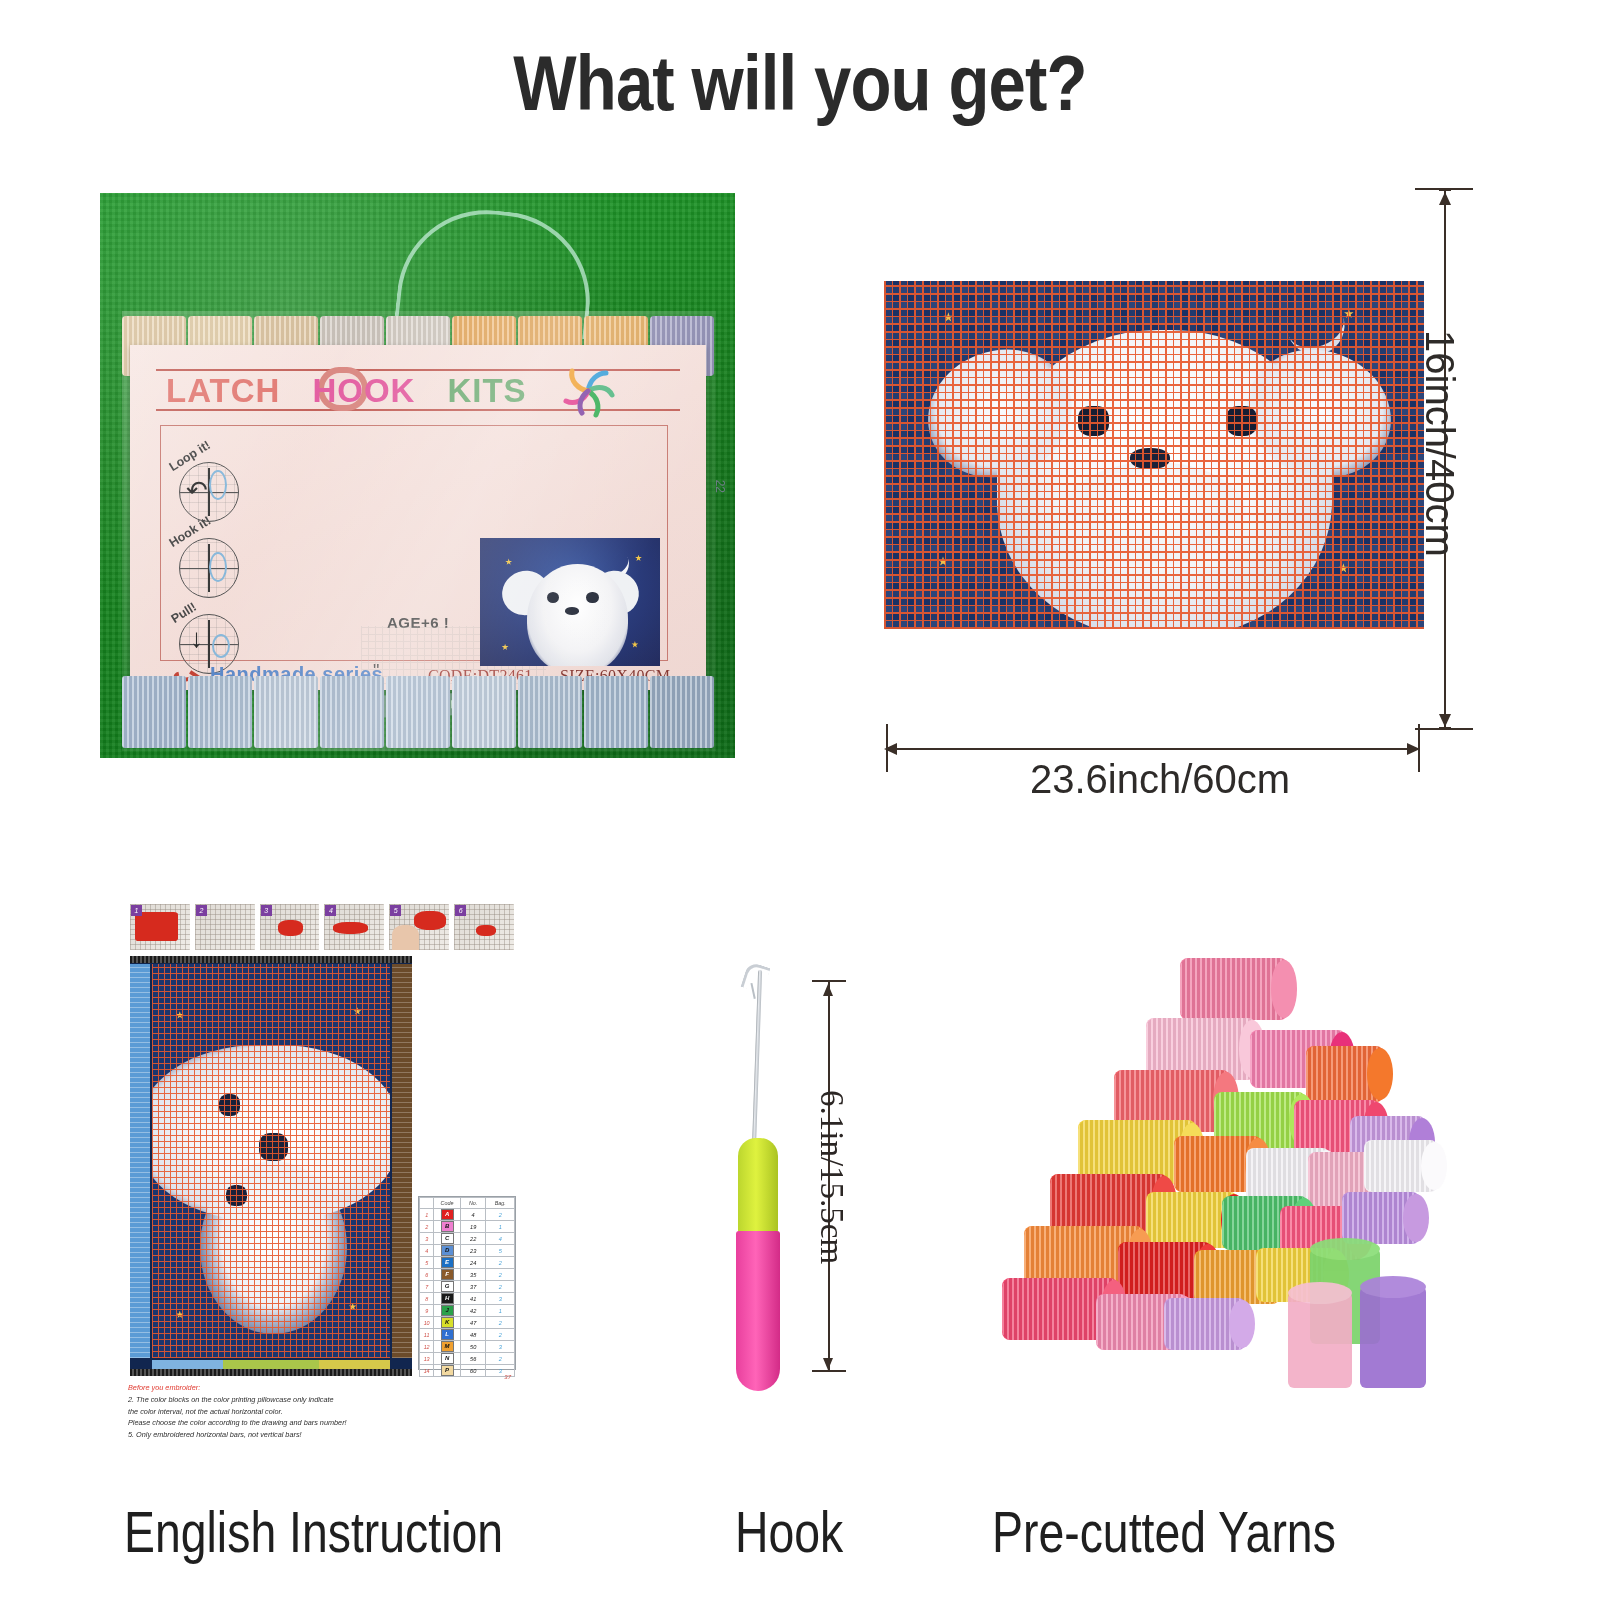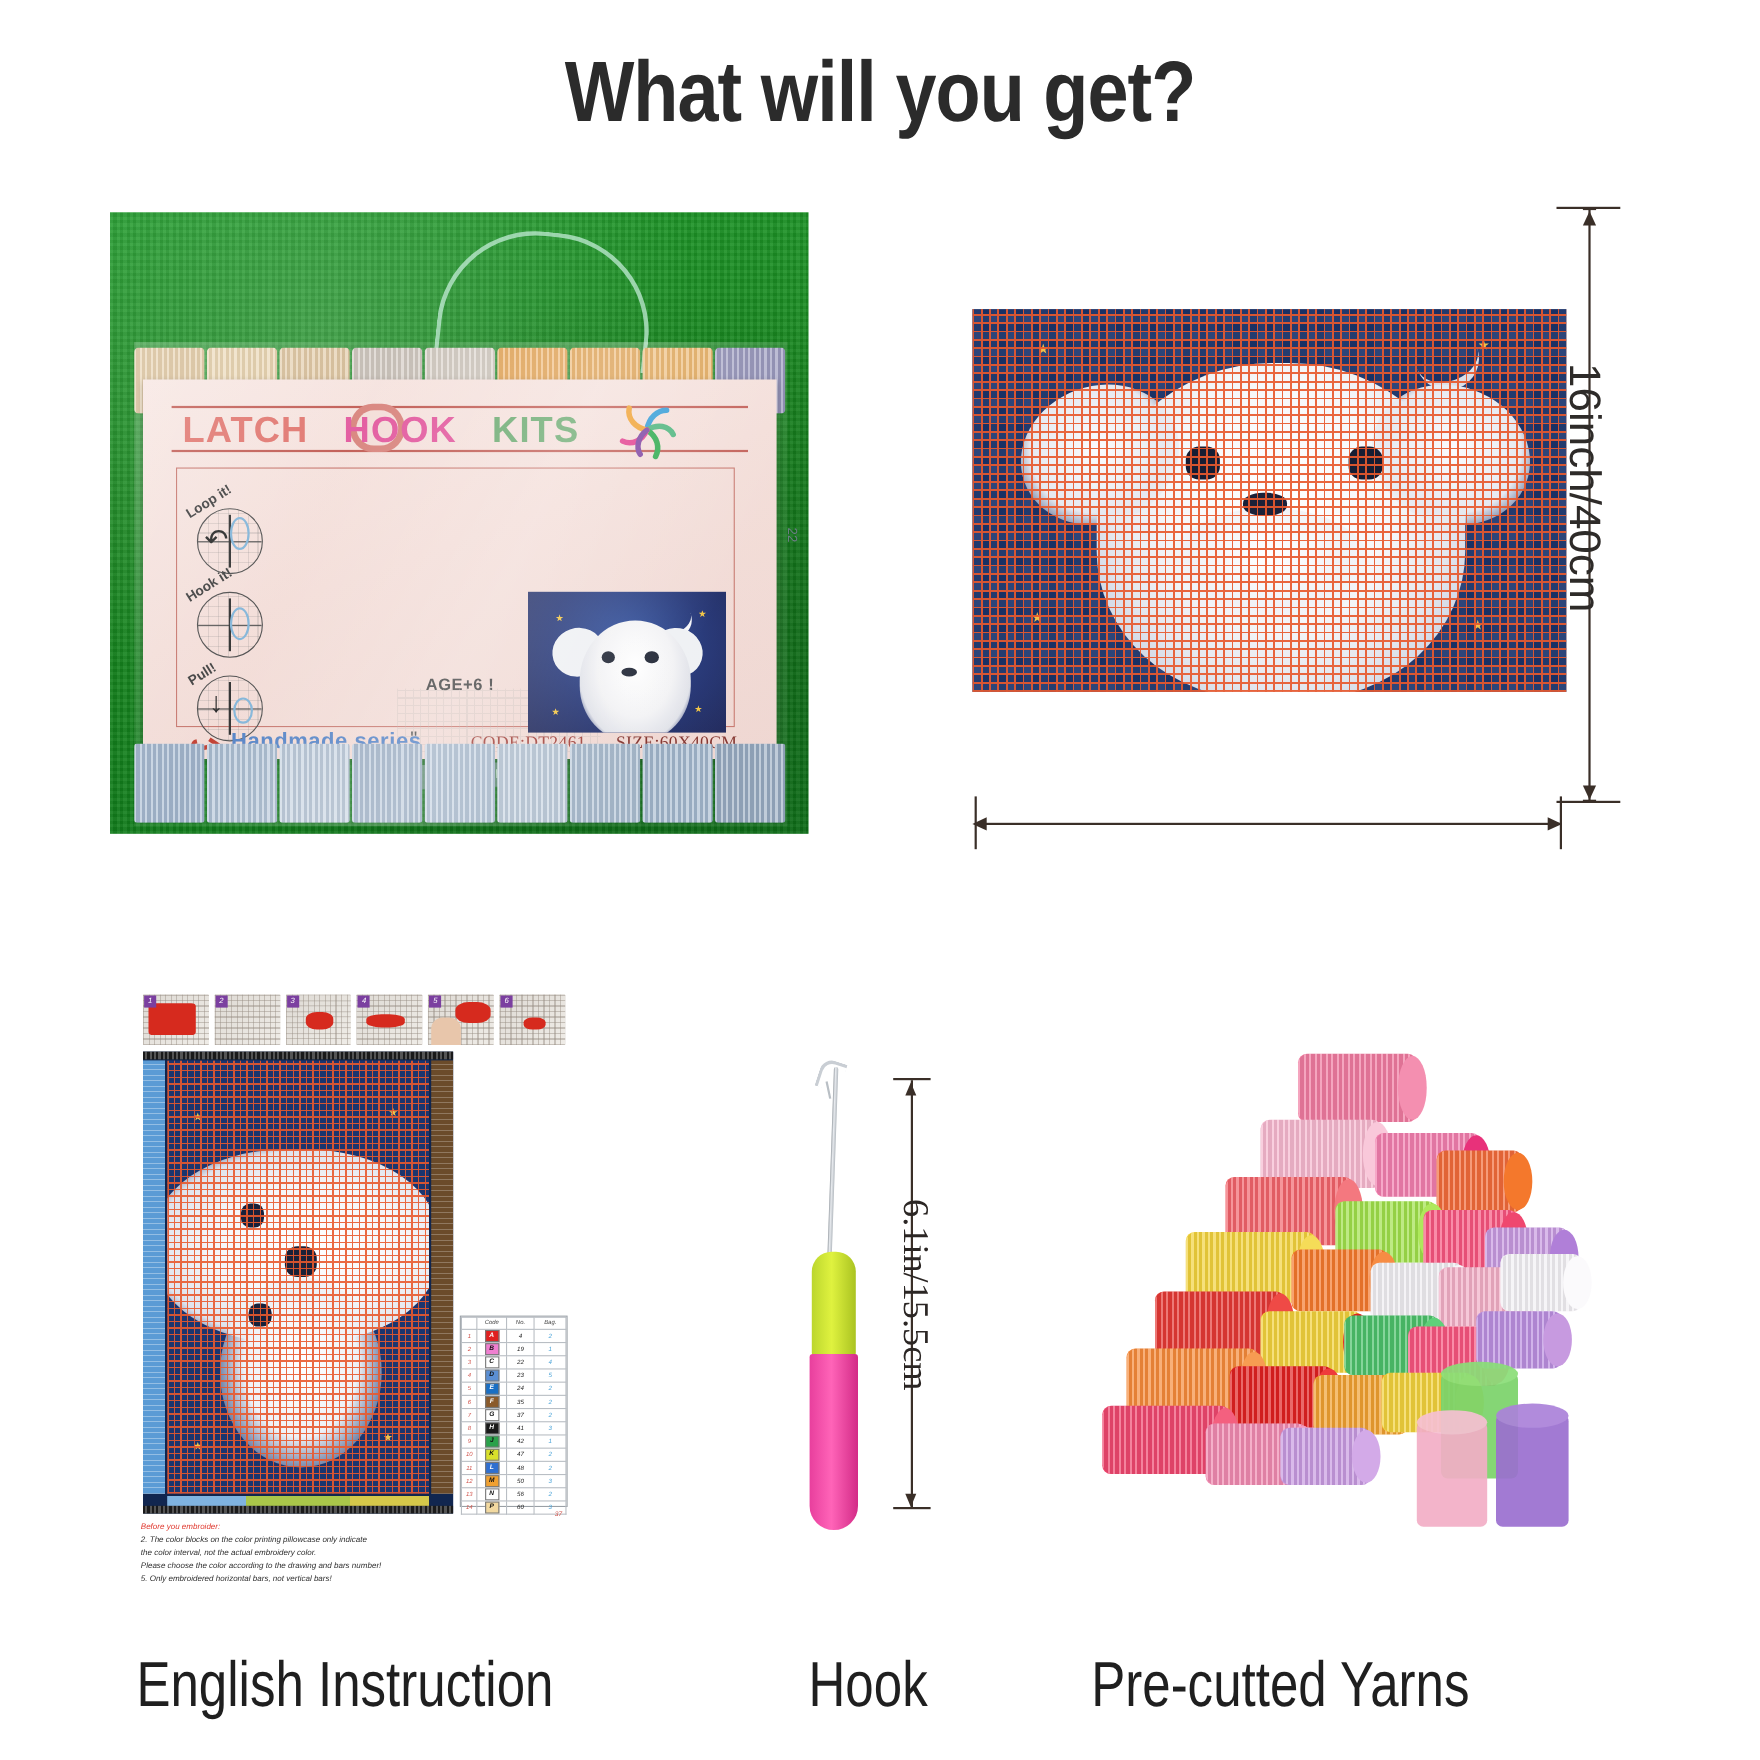--- a/index.html
+++ b/index.html
@@ -536,20 +536,21 @@
   <div class="dim-v"></div>
   <div class="arrowhead av-top"></div>
   <div class="arrowhead av-bot"></div>
   <div class="dim-v-label">16inch/40cm</div>
 
   <div class="tick t-left"></div>
   <div class="tick t-right"></div>
   <div class="dim-h"></div>
   <div class="arrowhead ah-left"></div>
   <div class="arrowhead ah-right"></div>
+  <div class="dim-h-label">23.6inch/60cm</div>
 
   <div class="sheet">
 
     <div class="sheet-steps">
       <div class="sp">
         <div class="sp-mesh"></div>
         <div class="sp-red" style="left:8%;top:18%;width:72%;height:62%;background:#d62a1e;border-radius:10%;"></div>
         <div class="badge">1</div>
       </div>
       <div class="sp">
@@ -723,21 +724,21 @@
               <td class="bag">3</td>
             </tr>
           </tbody>
       </table>
       <div class="legend-total">37</div>
     </div>
 
     <div class="before">
       <span class="hd">Before you embroider:</span>
       <span>2. The color blocks on the color printing pillowcase only indicate</span><br>
-      <span>the color interval,  not the actual embroidery color.</span><br>
+      <span>the color interval,  not the actual horizontal color.</span><br>
       <span> Please choose the color according to the drawing and bars number!</span><br>
       <span>5. Only embroidered horizontal bars, not vertical bars!</span>
     </div>
   </div>
 
   <div class="caption cap-english">English Instruction</div>
 
   <div class="hook-wrap">
     <div class="hook-tip"></div>
     <div class="hook-latch"></div>

